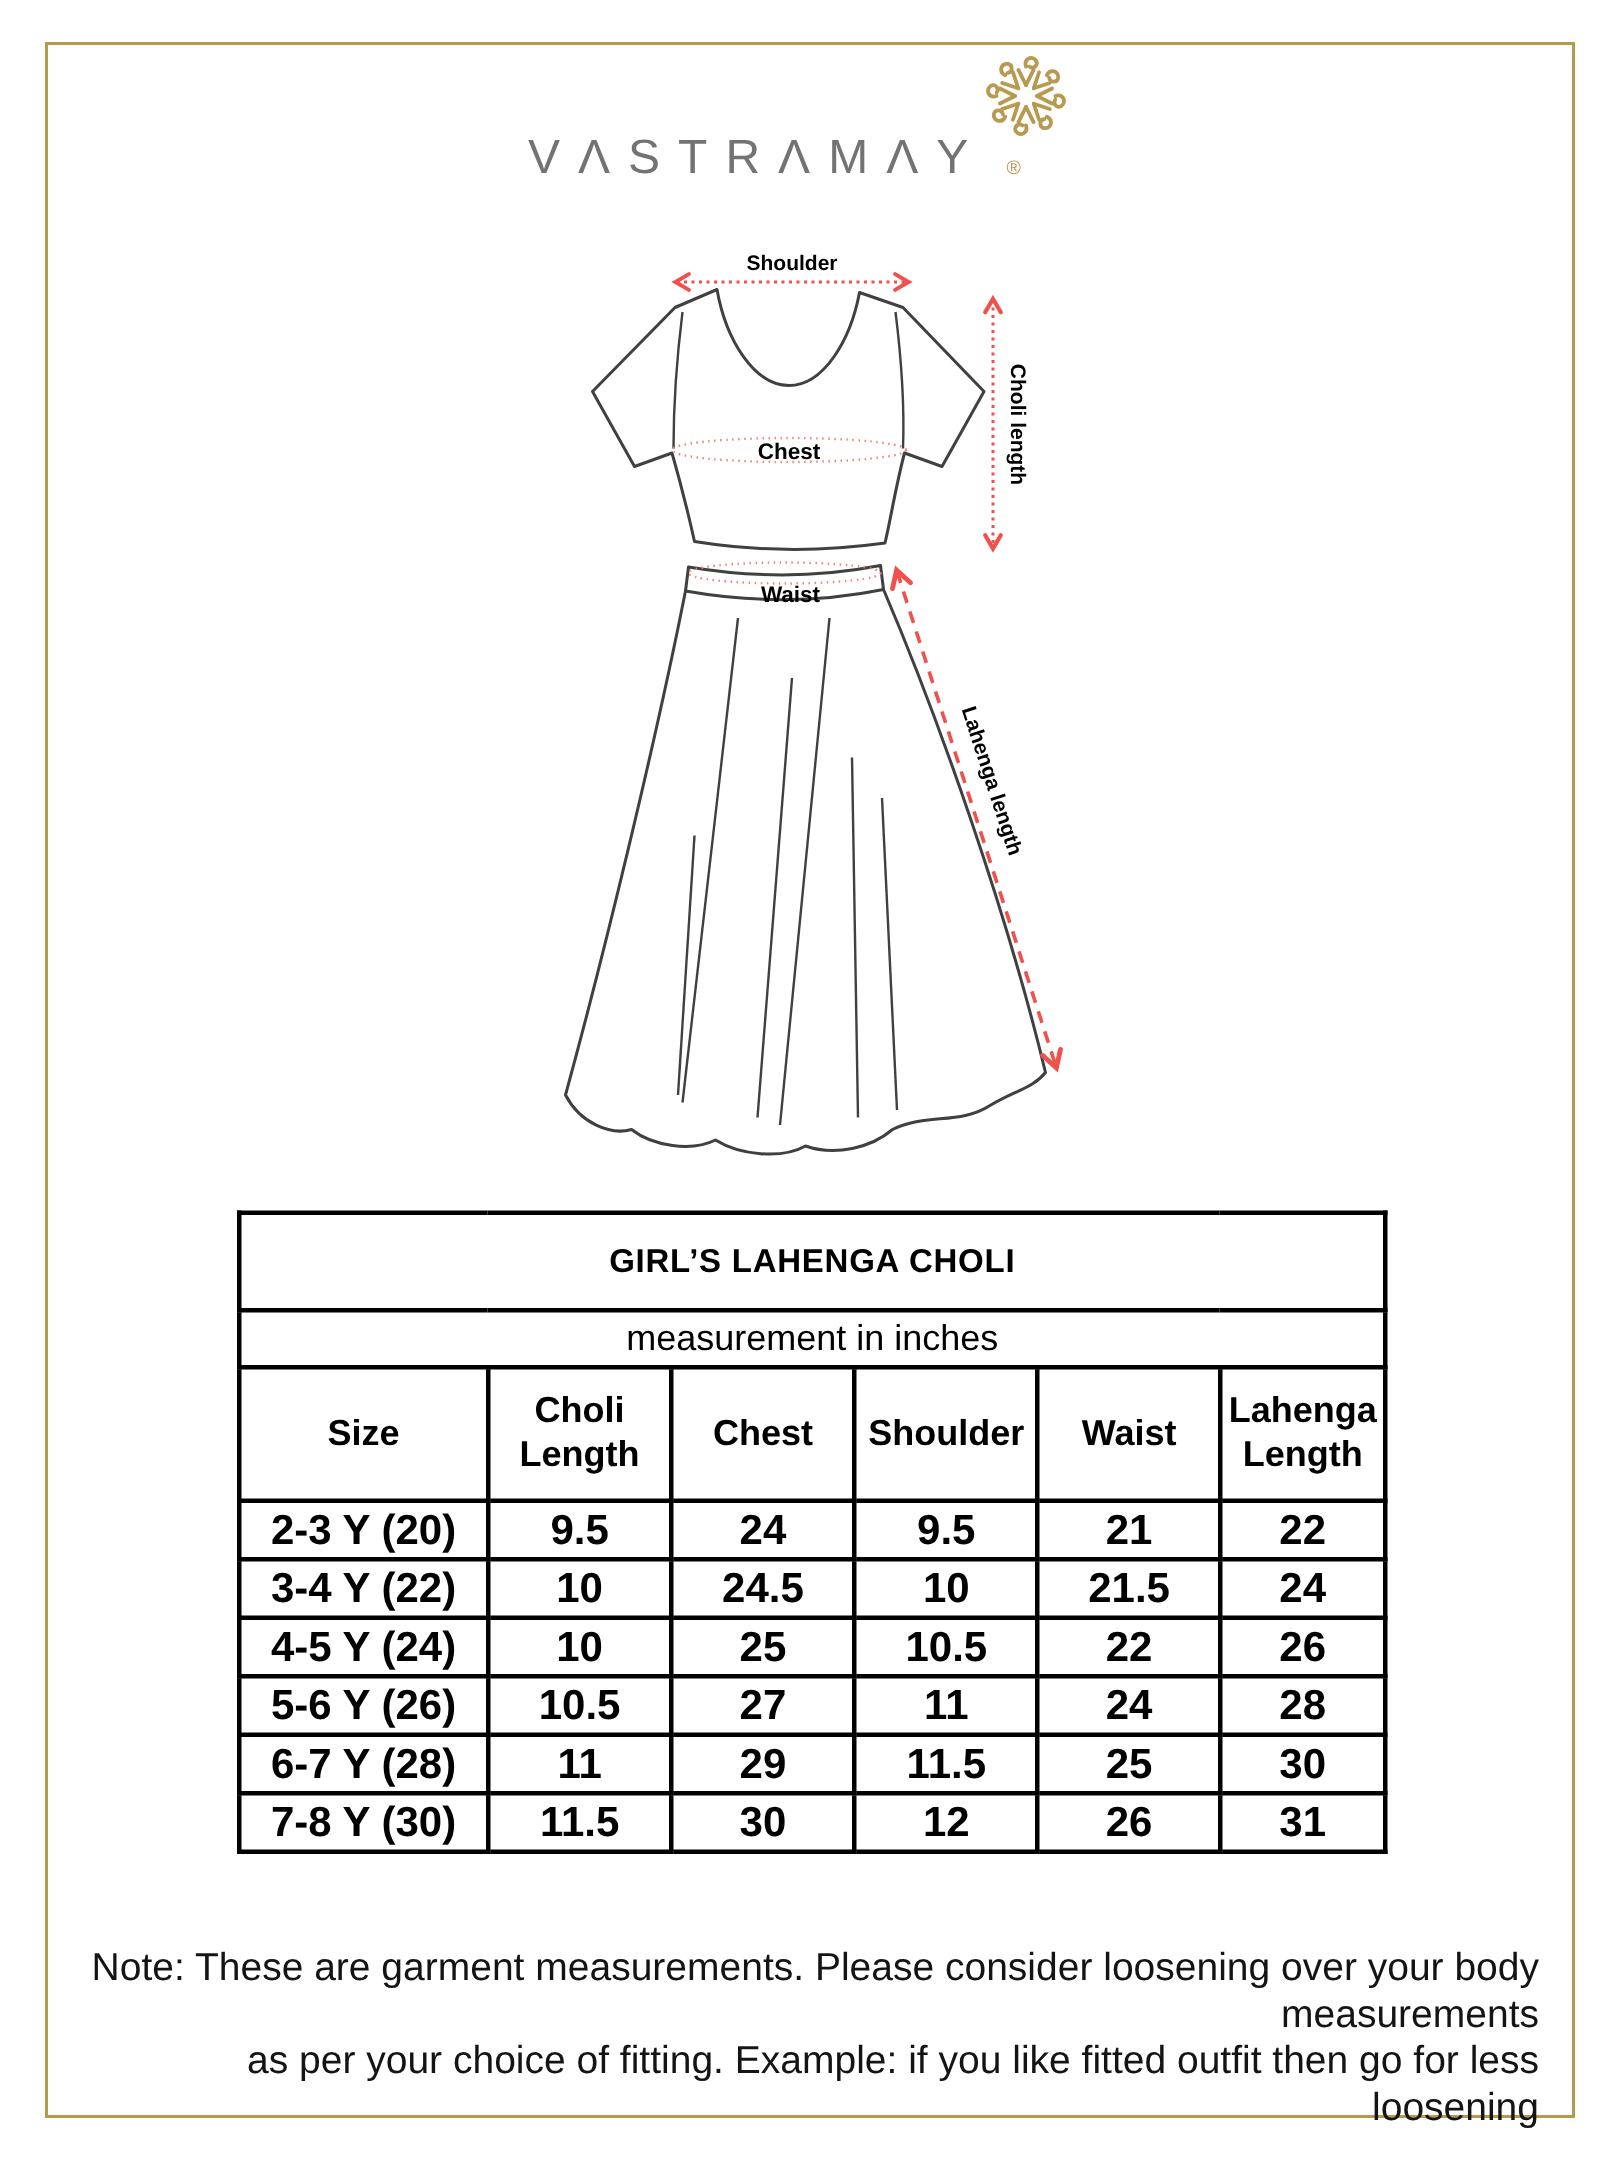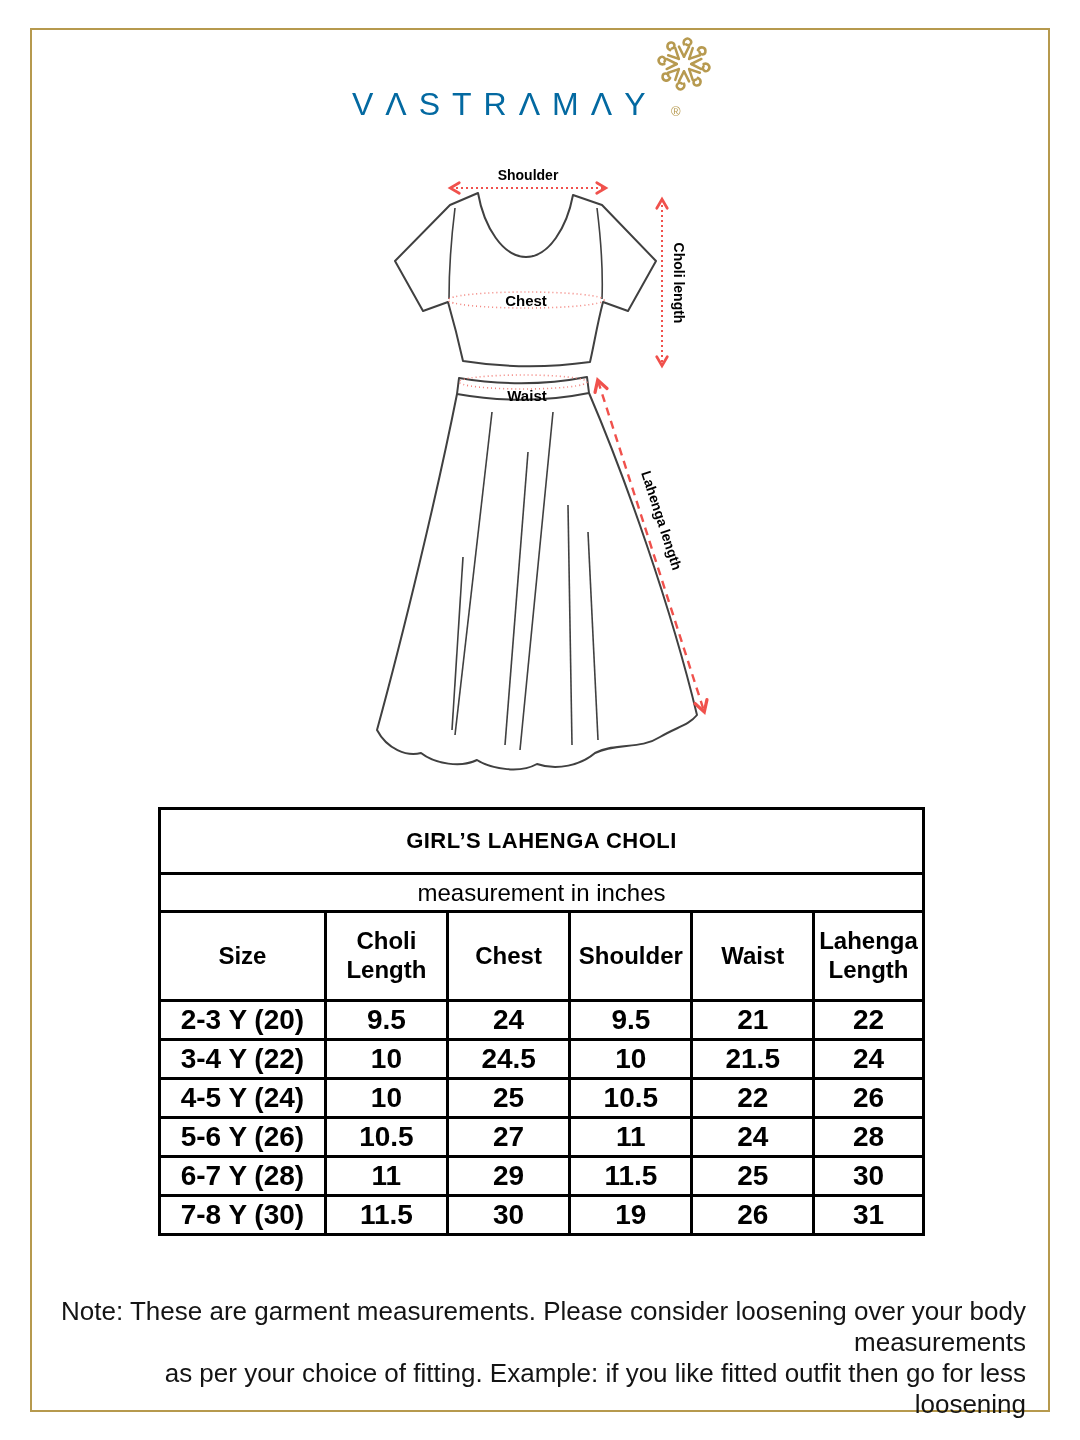--- a/index.html
+++ b/index.html
@@ -8,21 +8,21 @@
     font-family:"Liberation Sans", sans-serif;overflow:hidden;color:#000;
   }
   .frame{
     position:absolute;left:30px;top:28px;right:30px;bottom:28px;
     border:2px solid #b6994d;pointer-events:none;
   }
   
   .logo-text{
     position:absolute;left:352px;top:86px;
     font-size:32px;font-weight:400;letter-spacing:12px;
-    color:#0369a1;white-space:nowrap;
+    color:#737373;white-space:nowrap;
   }
   .logo-reg{
     position:absolute;left:671px;top:104px;
     font-size:13px;color:#b79a50;
   }
   .ornament{position:absolute;left:655px;top:36px;width:58px;height:56px;}
   
   .diagram{position:absolute;left:365px;top:165px;width:350px;height:630px;}
   .diagram text{font-family:"Liberation Sans", sans-serif;font-weight:bold;fill:#000;}
   
@@ -181,21 +181,21 @@
         <td>11</td>
         <td>29</td>
         <td>11.5</td>
         <td>25</td>
         <td>30</td>
       </tr>
       <tr class="data-row">
         <td>7-8 Y (30)</td>
         <td>11.5</td>
         <td>30</td>
-        <td>19</td>
+        <td>12</td>
         <td>26</td>
         <td>31</td>
       </tr>
     </tbody>
   </table>
 
   <div class="note">
     <div>Note: These are garment measurements. Please consider loosening over your body measurements</div>
     <div>as per your choice of fitting. Example: if you like fitted outfit then go for less loosening</div>
   </div>

